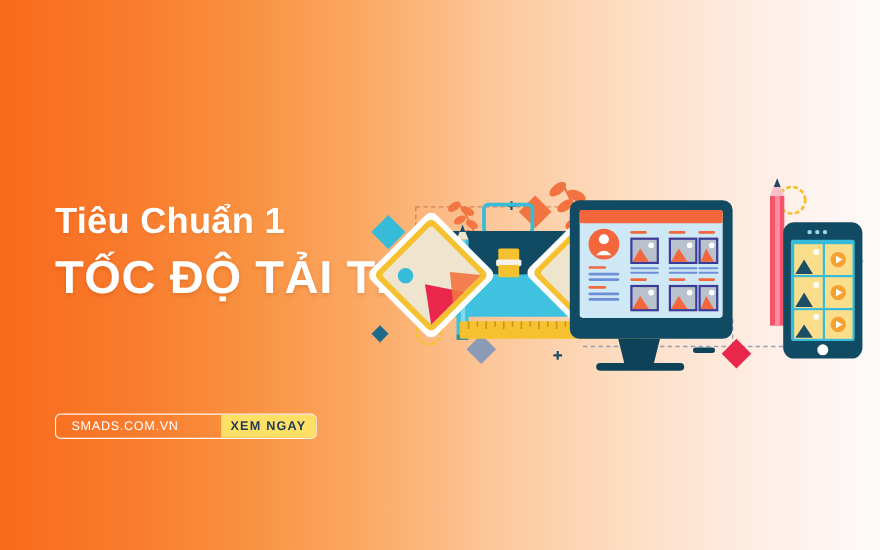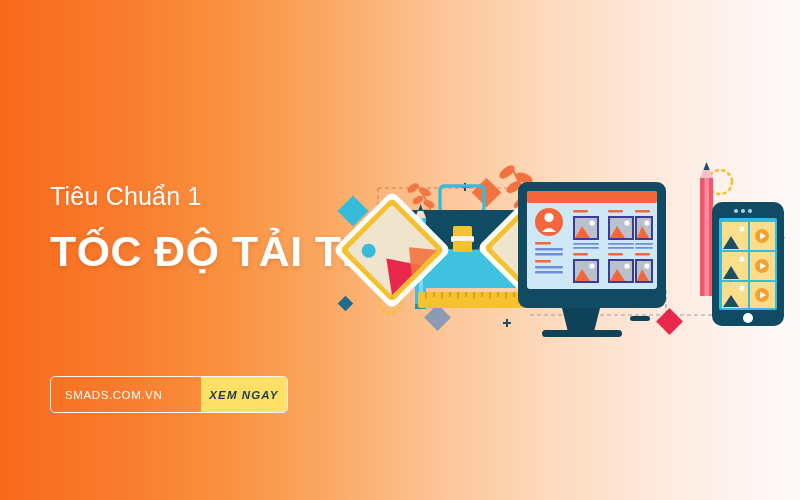--- a/index.html
+++ b/index.html
@@ -34,44 +34,44 @@
       border:1.6px solid rgba(255,255,255,.35);box-sizing:border-box;}
   #logo-text{
     font-size:10.5px;font-weight:700;letter-spacing:.4px;color:#e8571c;
     white-space:nowrap;transform:scaleX(.94);transform-origin:left center;
     font-family:"Liberation Sans", sans-serif;
   }
 
   
   #eyebrow{
     position:absolute;left:50px;top:182px;
-    font-size:25px;font-weight:400;color:#ffffff;letter-spacing:.2px;
+    font-size:33px;font-weight:700;color:#ffffff;letter-spacing:.2px;
     text-shadow:0 1px 2px rgba(150,50,0,.18);
   }
   #headline{
     position:absolute;left:50px;top:228px;
     font-size:42px;font-weight:800;color:#ffffff;letter-spacing:.5px;
     transform:scaleX(1.02);transform-origin:left center;
     text-shadow:0 2px 4px rgba(150,50,0,.22);
     white-space:nowrap;
   }
 
   
   #cta{
-    position:absolute;left:50px;top:376px;width:238px;height:37px;
+    position:absolute;left:50px;top:376px;width:238px;height:23px;
     border:1.4px solid rgba(255,255,255,.92);border-radius:5px;
     display:flex;align-items:stretch;box-sizing:border-box;overflow:hidden;
   }
   #cta-url{
     flex:1;display:flex;align-items:center;padding-left:14px;
     font-size:11.5px;color:#ffffff;letter-spacing:.6px;font-weight:400;
   }
   #cta-btn{
     width:86px;background:#ffe066;display:flex;align-items:center;justify-content:center;
-    font-size:11.5px;font-weight:700;color:#1d3a4f;letter-spacing:1.1px;font-style:italic;
+    font-size:11.5px;font-weight:700;color:#1d3a4f;letter-spacing:1.1px;
   }
 
   
   #art{position:absolute;left:330px;top:140px;width:470px;height:230px;}
   #art svg{display:block;width:470px;height:230px;}
 </style>
 </head>
 <body>
 
 <div id="banner">

